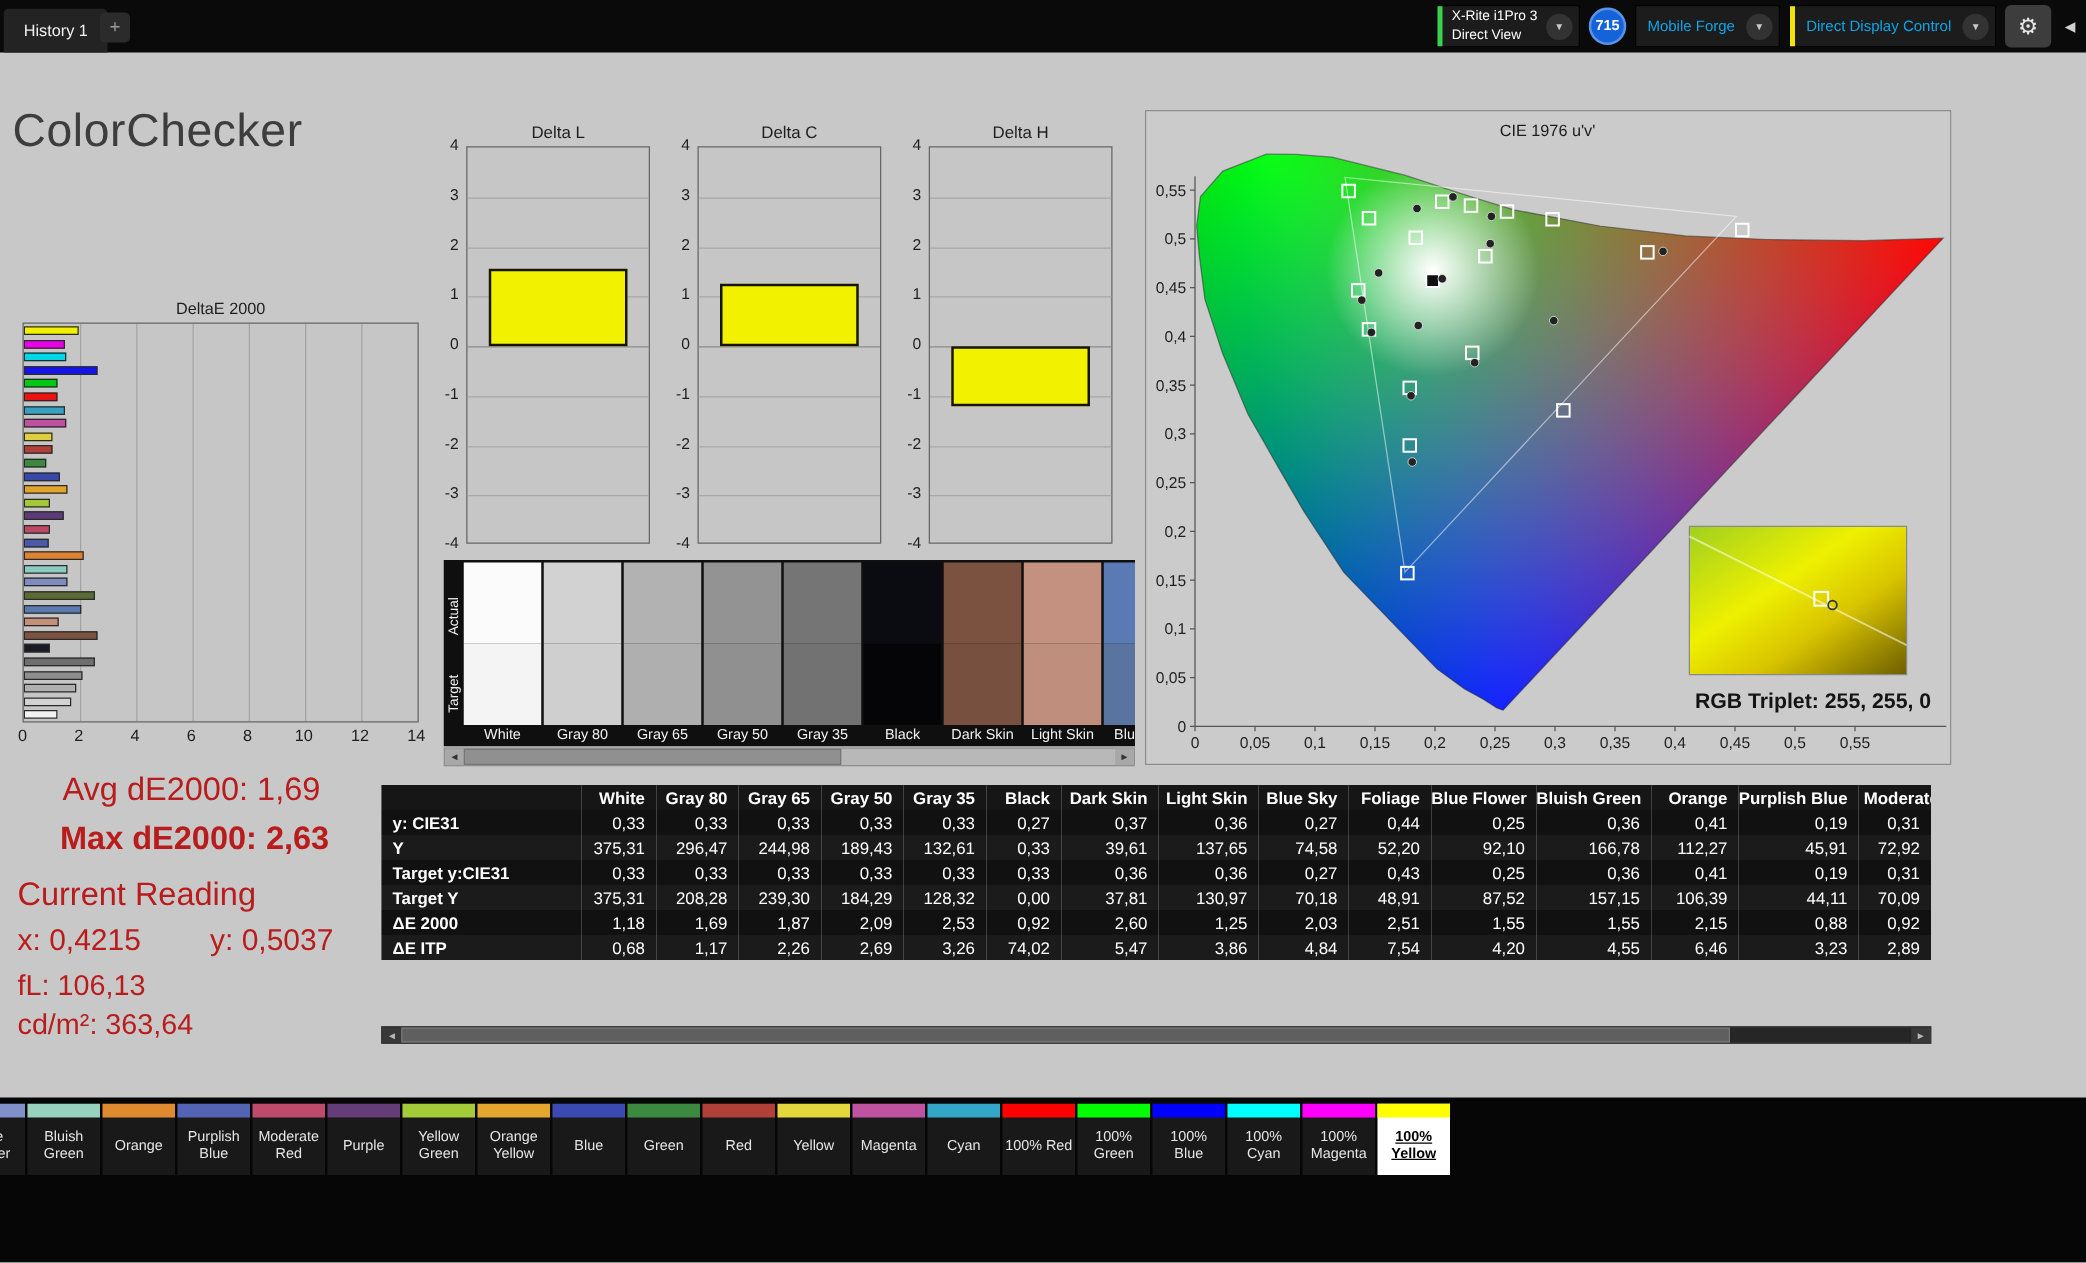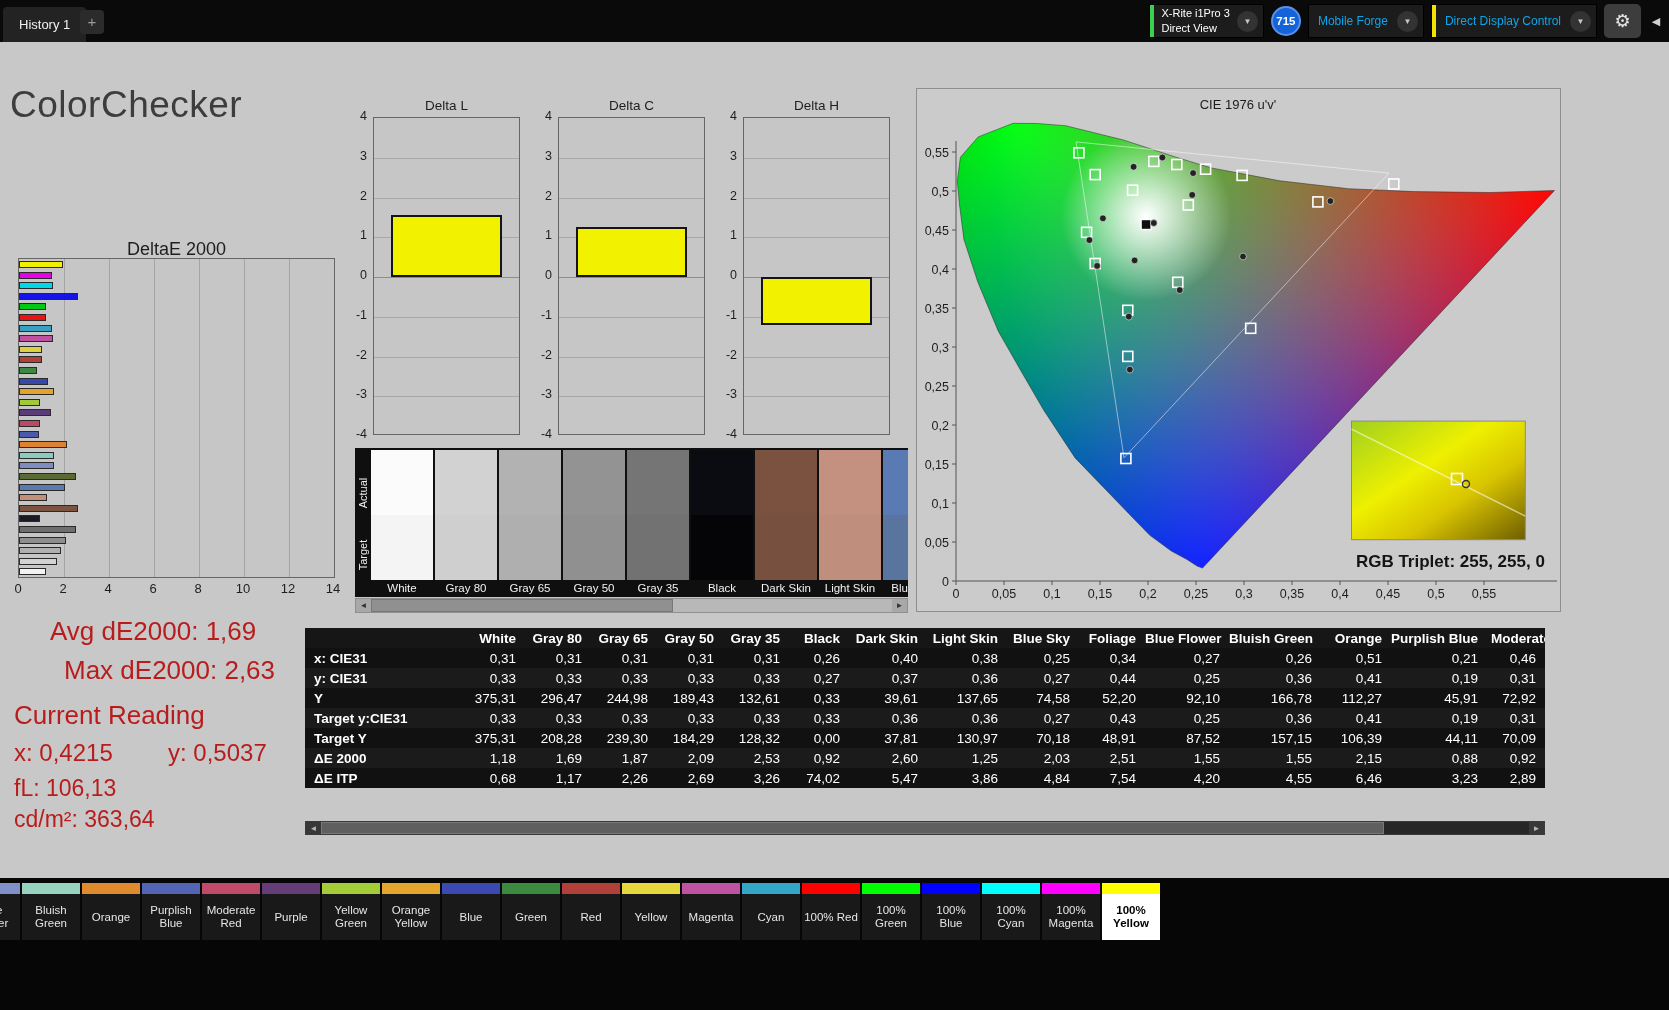--- a/index.html
+++ b/index.html
@@ -26,29 +26,29 @@
     color:#fff; font-size:11.5px; font-weight:bold; display:flex; align-items:center; justify-content:center; cursor:pointer; }
   #gear-btn { width:37px; height:34px; background:#3d3d3d; border-radius:5px; color:#e6e6e6; font-size:18px;
     display:flex; align-items:center; justify-content:center; cursor:pointer; }
   #collapse-btn { width:16px; height:34px; color:#d0d0d0; font-size:11px; display:flex; align-items:center;
     justify-content:center; cursor:pointer; }
 
   
   #page-title { position:absolute; left:10px; top:84px; font-size:37px; color:#3d3d3d; letter-spacing:0.5px; }
   .stat { position:absolute; color:#b91c1c; white-space:nowrap; }
   #stat-avg { left:50px; top:616px; font-size:26px; }
-  #stat-max { left:64px; top:655px; font-size:26px; }
+  #stat-max { left:48px; top:655px; font-size:26px;font-weight:bold; }
   #stat-current { left:14px; top:700px; font-size:26px; }
   #stat-x { left:14px; top:739px; font-size:24px; }
   #stat-y { left:168px; top:739px; font-size:24px; }
   #stat-fl { left:14px; top:775px; font-size:23px; }
   #stat-cd { left:14px; top:806px; font-size:23px; }
 
   
-  #de-title { position:absolute; left:18px; top:239px; width:317px; text-align:center; font-size:18px; color:#1e1e1e; }
+  #de-title { position:absolute; left:18px; top:239px; width:317px; text-align:center; font-size:13px; color:#1e1e1e; }
   #de-plot { position:absolute; left:18px; top:258px; width:317px; height:320px; border:1px solid #666;
     background:#c6c6c6; overflow:hidden; }
   .vgrid { position:absolute; top:0; bottom:0; width:1px; background:#a4a4a4; }
   .de-bar { position:absolute; left:0; height:7px; border:1px solid #2a2a2a; }
   #de-xlabels { position:absolute; top:581px; left:0; width:380px; height:16px; }
   .de-xlabel { position:absolute; top:0; transform:translateX(-50%); font-size:13px; color:#1e1e1e; }
 
   
   .dc-title { position:absolute; width:147px; text-align:center; font-size:13.5px; color:#1e1e1e; }
   .dc-plot { position:absolute; width:147px; height:318px; border:1px solid #666; background:#c6c6c6; }
@@ -100,21 +100,21 @@
   .ctable thead th:last-child { text-align:left; padding-left:4px; padding-right:0; }
 
   
   #bottombar { position:absolute; left:0; top:878px; width:1669px; height:132px; background:#060606; overflow:hidden; }
   #patch-buttons { position:absolute; left:-38px; top:5px; display:flex; gap:2px; }
   .pbtn { width:58px; height:57px; background:#191919; display:flex; flex-direction:column; cursor:pointer; }
   .pswatch { height:11px; }
   .plabel { flex:1; display:flex; align-items:center; justify-content:center; text-align:center; font-size:11.5px;
     line-height:1.12; color:#e6e6e6; padding:1px 2px; }
   .pbtn.sel { background:#fff; }
-  .pbtn.sel .plabel { color:#000; font-weight:bold; }
+  .pbtn.sel .plabel { color:#000; font-weight:bold;text-decoration:underline; }
 </style>
 </head>
 <body>
 
 <div id="topbar">
   <div id="tab-history">History 1</div>
   <div id="tab-add">+</div>
   <div id="top-controls">
     <div class="drop" id="meter-box">
       <div class="drop-accent" id="meter-accent" style="background: rgb(56, 210, 78);"></div>
@@ -487,38 +487,20 @@
           <th>Foliage</th>
           <th>Blue Flower</th>
           <th>Bluish Green</th>
           <th>Orange</th>
           <th>Purplish Blue</th>
           <th>Moderate Red</th>
         </tr>
       </thead>
       <tbody>
         <tr>
-          <th class="rowlabel">x: CIE31</th>
-          <td>0,31</td>
-          <td>0,31</td>
-          <td>0,31</td>
-          <td>0,31</td>
-          <td>0,31</td>
-          <td>0,26</td>
-          <td>0,40</td>
-          <td>0,38</td>
-          <td>0,25</td>
-          <td>0,34</td>
-          <td>0,27</td>
-          <td>0,26</td>
-          <td>0,51</td>
-          <td>0,21</td>
-          <td>0,46</td>
-        </tr>
-        <tr>
           <th class="rowlabel">y: CIE31</th>
           <td>0,33</td>
           <td>0,33</td>
           <td>0,33</td>
           <td>0,33</td>
           <td>0,33</td>
           <td>0,27</td>
           <td>0,37</td>
           <td>0,36</td>
           <td>0,27</td>

